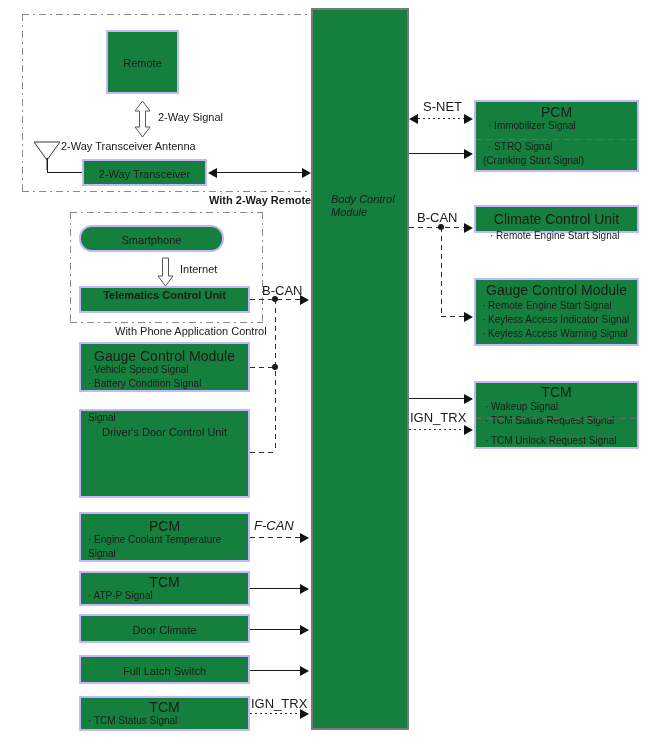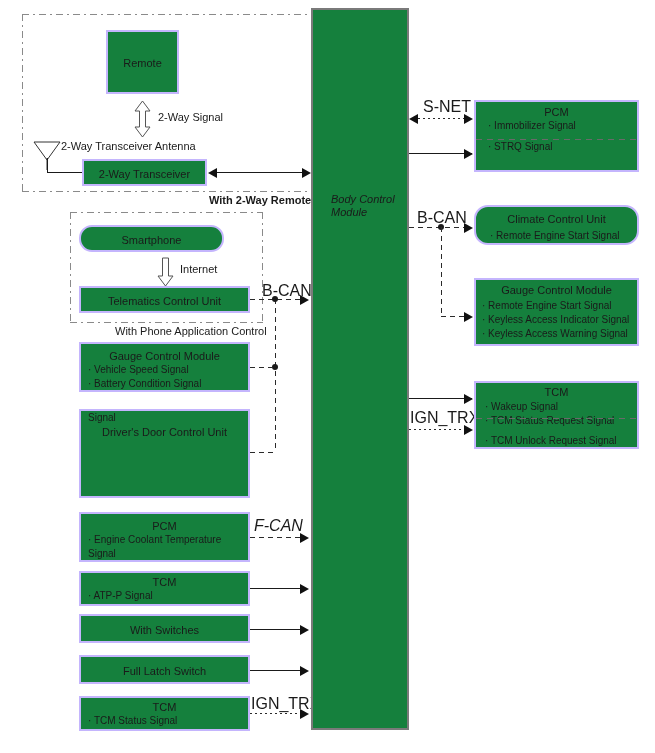--- a/index.html
+++ b/index.html
@@ -30,21 +30,21 @@
       repeating-linear-gradient(to right,#8a8a8a 0 7px,transparent 7px 11px,#8a8a8a 11px 13px,transparent 13px 17px),
       repeating-linear-gradient(to right,#8a8a8a 0 7px,transparent 7px 11px,#8a8a8a 11px 13px,transparent 13px 17px),
       repeating-linear-gradient(to bottom,#8a8a8a 0 7px,transparent 7px 11px,#8a8a8a 11px 13px,transparent 13px 17px),
       repeating-linear-gradient(to bottom,#8a8a8a 0 7px,transparent 7px 11px,#8a8a8a 11px 13px,transparent 13px 17px);
     background-size:100% 1px,100% 1px,1px 100%,1px 100%;
     background-position:0 0,0 100%,0 0,100% 0;
     background-repeat:no-repeat;
   }
   .ttl{
     text-align:center;
-    font-size:11px;
+    font-size:14px;
     line-height:14px;
     padding-top:5px;
   }
   .itm{
     font-size:10px;
     line-height:14px;
     padding-left:7px;
     white-space:nowrap;
   }
   .ctr{
@@ -63,21 +63,21 @@
   }
   .cap{
     position:absolute;
     font-size:11px;
     line-height:13px;
     color:#1a1a1a;
     white-space:nowrap;
   }
   .netlbl{
     position:absolute;
-    font-size:16px;
+    font-size:13px;
     line-height:13px;
     color:#1a1a1a;
     white-space:nowrap;
   }
   
   .sline{position:absolute;background:#1a1a1a;}
   .hline{height:1px;}
   .vline{width:1px;}
   
   .dline-h{
@@ -164,21 +164,21 @@
   </div>
 
   <div class="blkarrow" style="left:157px;top:258px;">
     <svg width="17" height="28" viewBox="0 0 17 28">
       <polygon points="5.5,0 11.5,0 11.5,18 16,18 8.5,28 1,18 5.5,18" fill="#ffffff" stroke="#555555" stroke-width="1"></polygon>
     </svg>
   </div>
   <div class="cap" style="left:180px;top:263px;">Internet</div>
 
   <div class="box" style="left:79px;top:286px;width:171px;height:27px;">
-    <div class="ctr" style="top:6px;">Telematics Control Unit</div>
+    <div class="ctr" style="top:0;font-weight:bold;">Telematics Control Unit</div>
   </div>
 
   <div class="netlbl" style="left:262px;top:284px;">B-CAN</div>
   <div class="dline-h" style="left:250px;top:299px;width:52px;"></div>
   <div class="ar-r" style="left:300px;top:295px;"></div>
 
   <div class="dline-v" style="left:275px;top:299px;height:153px;"></div>
 
   <div style="position:absolute;left:272px;top:296px;width:6px;height:6px;border-radius:50%;background:#1a1a1a;"></div>
   <div style="position:absolute;left:272px;top:364px;width:6px;height:6px;border-radius:50%;background:#1a1a1a;"></div>
@@ -206,21 +206,21 @@
   <div class="ar-r" style="left:300px;top:533px;"></div>
 
   <div class="box" style="left:79px;top:571px;width:171px;height:35px;">
     <div class="ttl" style="padding-top:2px;">TCM</div>
     <div class="itm">· ATP-P Signal</div>
   </div>
   <div class="sline hline" style="left:250px;top:588px;width:52px;"></div>
   <div class="ar-r" style="left:300px;top:584px;"></div>
 
   <div class="box" style="left:79px;top:614px;width:171px;height:29px;">
-    <div class="ctr" style="top:7px;">With Switches</div>
+    <div class="ctr" style="top:7px;">Door Climate</div>
   </div>
   <div class="sline hline" style="left:250px;top:629px;width:52px;"></div>
   <div class="ar-r" style="left:300px;top:625px;"></div>
 
   <div class="box" style="left:79px;top:655px;width:171px;height:29px;">
     <div class="ctr" style="top:7px;">Full Latch Switch</div>
   </div>
   <div class="sline hline" style="left:250px;top:670px;width:52px;"></div>
   <div class="ar-r" style="left:300px;top:666px;"></div>
 
@@ -242,31 +242,32 @@
   <div class="ar-r" style="left:464px;top:114px;"></div>
 
   <div class="sline hline" style="left:409px;top:153px;width:63px;"></div>
   <div class="ar-r" style="left:464px;top:149px;"></div>
 
   <div class="box" style="left:474px;top:100px;width:165px;height:72px;">
     <div class="ttl" style="padding-top:3px;">PCM</div>
     <div class="itm" style="padding-left:12px;">· Immobilizer Signal</div>
     <div class="hdiv" style="top:37px;"></div>
     <div class="itm" style="padding-left:12px;margin-top:7px;">· STRQ Signal</div>
+    <div class="itm" style="padding-left:7px;">(Cranking Start Signal)</div>
   </div>
 
   <div class="netlbl" style="left:417px;top:211px;">B-CAN</div>
   <div class="dline-h" style="left:409px;top:227px;width:58px;"></div>
   <div class="ar-r" style="left:464px;top:223px;"></div>
   <div style="position:absolute;left:438px;top:224px;width:6px;height:6px;border-radius:50%;background:#1a1a1a;"></div>
   <div class="dline-v" style="left:441px;top:227px;height:90px;"></div>
   <div class="dline-h" style="left:441px;top:316px;width:26px;"></div>
   <div class="ar-r" style="left:464px;top:312px;"></div>
 
-  <div class="box" style="left:474px;top:205px;width:165px;height:40px;border-radius:14px;">
+  <div class="box" style="left:474px;top:205px;width:165px;height:28px;">
     <div class="ttl" style="padding-top:5px;">Climate Control Unit</div>
     <div class="itm" style="padding-left:14px;margin-top:3px;">· Remote Engine Start Signal</div>
   </div>
 
   <div class="box" style="left:474px;top:278px;width:165px;height:68px;">
     <div class="ttl" style="padding-top:3px;">Gauge Control Module</div>
     <div class="itm" style="padding-left:6px;margin-top:2px;">· Remote Engine Start Signal</div>
     <div class="itm" style="padding-left:6px;">· Keyless Access Indicator Signal</div>
     <div class="itm" style="padding-left:6px;">· Keyless Access Warning Signal</div>
   </div>

